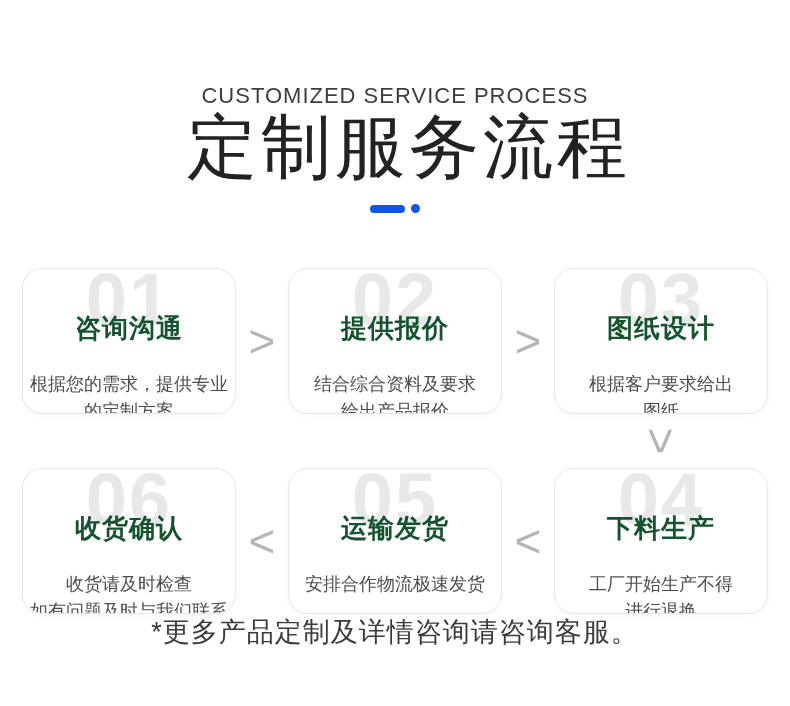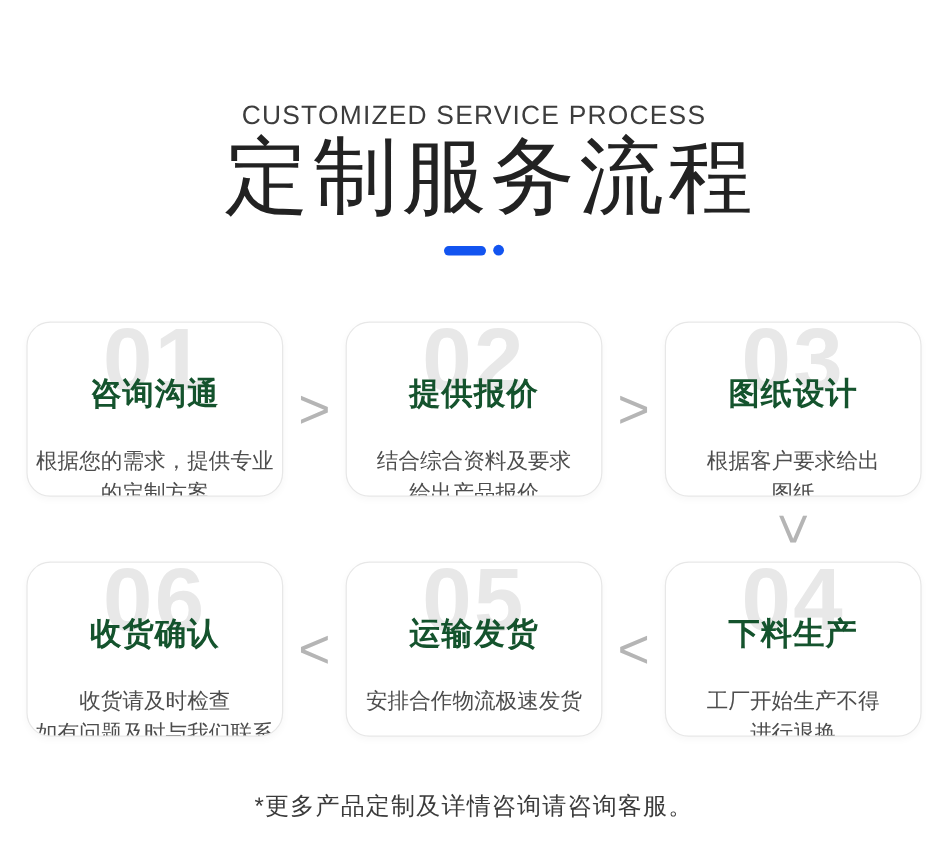--- a/index.html
+++ b/index.html
@@ -112,23 +112,22 @@
   }
   .arrow-down-cell .glyph {
     font-size: 46px;
     color: #b5b5b5;
     transform: rotate(90deg);
   }
   .grid-spacer { grid-column: 1 / 5; }
 
   
   .footer-note {
-    margin-top: 44px;
-    text-align: center;
-    font-size: 20px;
+    text-align: center;
+    font-size: 27px;
     letter-spacing: 1px;
     color: #3b3b3b;
   }
 </style>
 </head>
 <body>
 
 <div class="page">
 
   <div class="subtitle">CUSTOMIZED SERVICE PROCESS</div>

